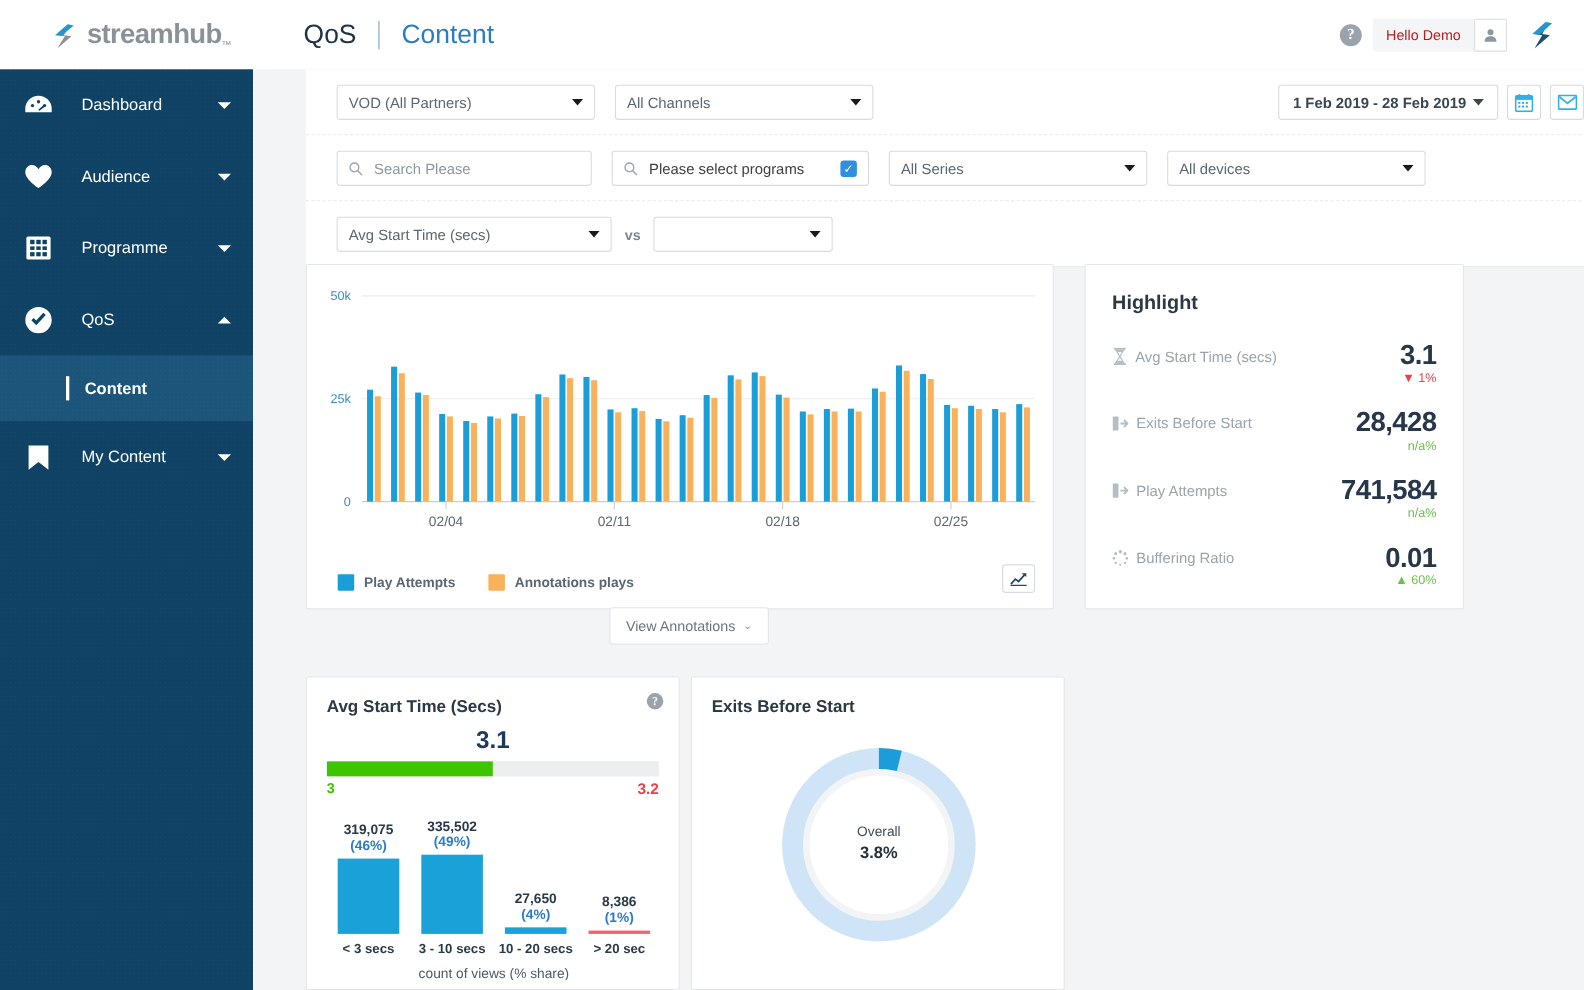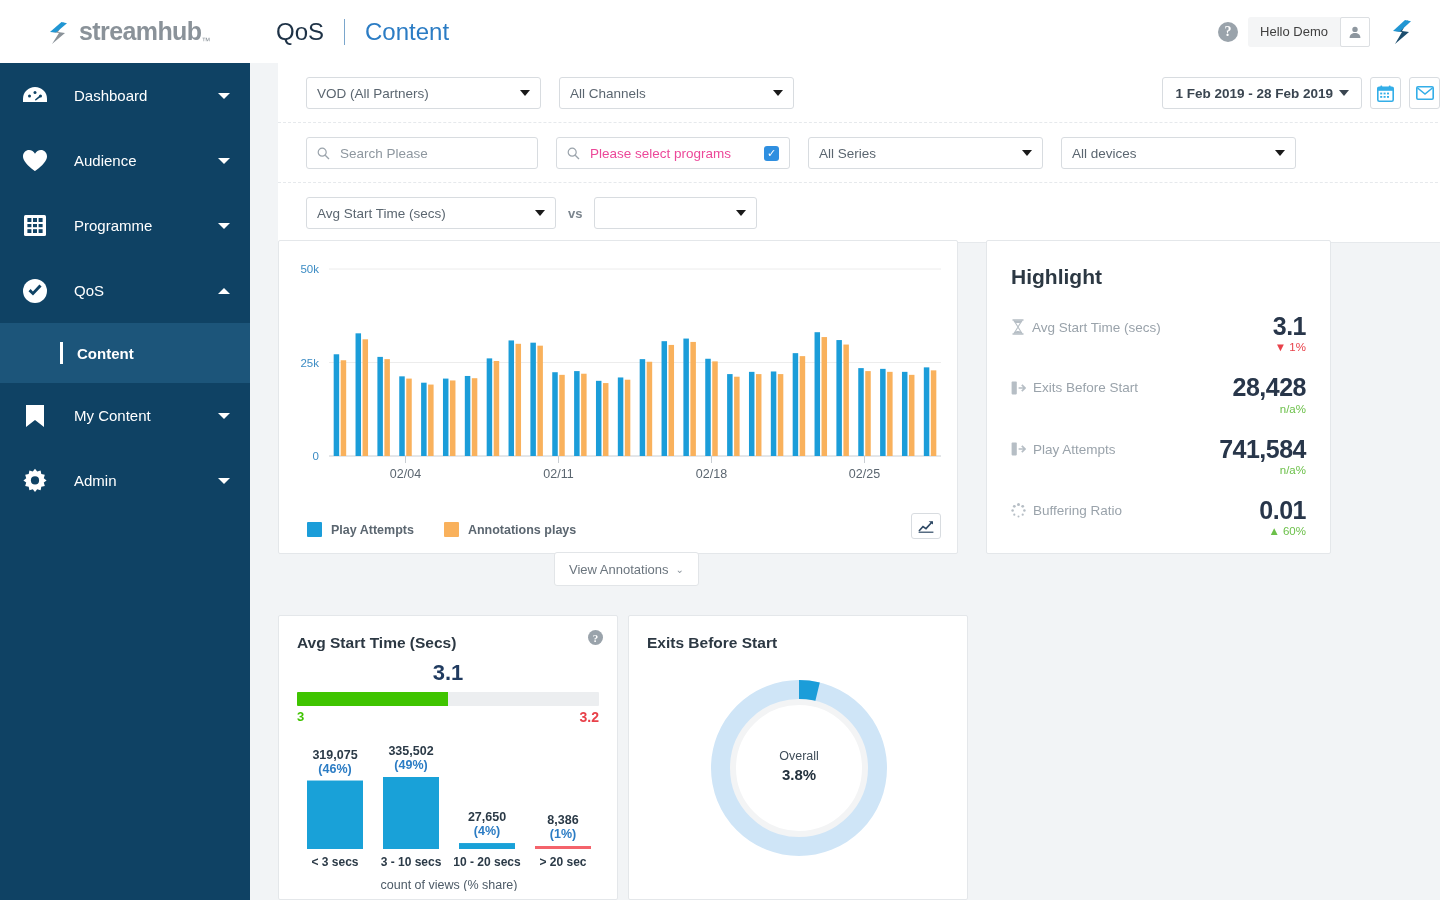--- a/index.html
+++ b/index.html
@@ -30,31 +30,31 @@
   }
   .help-icon {
     width: 20px; height: 20px; border-radius: 50%; background: #9aa3ab; color: #fff;
     font-size: 14px; font-weight: bold; display: flex; align-items: center;
     justify-content: center; font-family: "Liberation Serif", serif; cursor: pointer;
   }
   .hello-box {
     display: flex; align-items: center; background: #f4f5f6; border-radius: 3px;
     height: 30px; padding-left: 12px;
   }
-  .hello-text { font-size: 13px; color: #404040; padding-right: 12px; }
+  .hello-text { font-size: 13px; color: #b91c1c; padding-right: 12px; }
   .avatar-btn {
     width: 30px; height: 30px; border: 1px solid #dcdfe2; background: #fff;
     border-radius: 2px; display: flex; align-items: center; justify-content: center;
     cursor: pointer;
   }
   .s-mark { width: 24px; height: 26px; margin-left: 12px; }
 
   
   .sidebar {
-    position: absolute; left: 0; top: 63px; width: 250px; height: 837px;
+    position: absolute; left: 0; top: 63px; width: 230px; height: 837px;
     background: #0f4264;
     background-image: radial-gradient(rgba(255,255,255,0.045) 0.6px, transparent 0.6px);
     background-size: 4px 4px;
   }
   .nav-item {
     height: 65px; display: flex; align-items: center; padding: 0 20px 0 18px;
     cursor: pointer; position: relative;
   }
   .nav-icon {
     width: 34px; display: flex; align-items: center; justify-content: center;
@@ -137,21 +137,21 @@
 
   .annot-btn {
     position: absolute; left: 304px; top: 489px; height: 27px;
     border: 1px solid #e2e5e8; background: #fff; border-radius: 3px;
     display: flex; align-items: center; padding: 16px 14px; font-size: 13px;
     color: #6b757e; cursor: pointer; gap: 7px;
   }
   .chev-down { font-size: 10px; color: #8d969e; }
 
   .hl-card { position: absolute; left: 736px; top: 177px; width: 345px; height: 314px; padding: 24px 24px 0 24px; }
-  .hl-title { font-size: 21px; color: #2c3843; font-weight: bold; margin-bottom: 24px; }
+  .hl-title { font-size: 18px; color: #2c3843; font-weight: bold; margin-bottom: 24px; }
   .hl-row { display: flex; align-items: flex-start; margin-bottom: 21px; }
   .hl-left { display: flex; align-items: center; gap: 7px; padding-top: 6px; }
   .hl-label { font-size: 13.5px; color: #9aa3ab; }
   .hl-right { margin-left: auto; text-align: right; }
   .hl-value { font-size: 25px; color: #28364a; font-weight: bold; line-height: 1.05; letter-spacing: -0.5px; }
   .hl-delta { font-size: 11.5px; margin-top: 2px; }
   .hl-delta.down { color: #e8414a; }
   .hl-delta.na { color: #6cc04a; }
   .hl-delta.up { color: #6cc04a; }
 
@@ -273,30 +273,20 @@
   <div class="nav-item">
     <span class="nav-icon">
       <svg width="20" height="24" viewBox="0 0 20 24">
         <path d="M1 1 L19 1 L19 23 L10 16 L1 23 Z" fill="#fff"></path>
       </svg>
     </span>
     <span class="nav-label">My Content</span>
     <span class="caret"></span>
   </div>
 
-  <div class="nav-item">
-    <span class="nav-icon">
-      <svg width="26" height="26" viewBox="0 0 26 26">
-        <path d="M13 0.8 L15.2 3.6 L18.6 2.6 L19.3 6.1 L22.8 6.8 L21.8 10.2 L24.6 12.4 L21.8 14.6 L22.8 18 L19.3 18.7 L18.6 22.2 L15.2 21.2 L13 24 L10.8 21.2 L7.4 22.2 L6.7 18.7 L3.2 18 L4.2 14.6 L1.4 12.4 L4.2 10.2 L3.2 6.8 L6.7 6.1 L7.4 2.6 L10.8 3.6 Z" fill="#fff"></path>
-        <circle cx="13" cy="12.4" r="4.1" fill="#0f4264"></circle>
-      </svg>
-    </span>
-    <span class="nav-label">Admin</span>
-    <span class="caret"></span>
-  </div>
 </div>
 
 <div class="main">
 
   <div class="filters">
 
     <div class="filter-row">
       <div class="sel w235">
         <span>VOD (All Partners)</span>
         <span class="dd"></span>
@@ -343,21 +333,21 @@
           <line x1="8.2" y1="8.2" x2="12" y2="12" stroke="#9aa3ab" stroke-width="1.3"></line>
         </svg>
         <span style="color:#8e979f;">Search Please</span>
       </div>
       <div style="width:18px"></div>
       <div class="sel w234">
         <svg class="search-ico" width="13" height="13" viewBox="0 0 13 13">
           <circle cx="5.2" cy="5.2" r="4" fill="none" stroke="#9aa3ab" stroke-width="1.2"></circle>
           <line x1="8.2" y1="8.2" x2="12" y2="12" stroke="#9aa3ab" stroke-width="1.3"></line>
         </svg>
-        <span style="color:#ec4899;">Please select programs</span>
+        <span style="color:#404040;">Please select programs</span>
         <span class="chk">✓</span>
       </div>
       <div style="width:18px"></div>
       <div class="sel w235">
         <span>All Series</span>
         <span class="dd"></span>
       </div>
       <div style="width:18px"></div>
       <div class="sel w235">
         <span>All devices</span>

